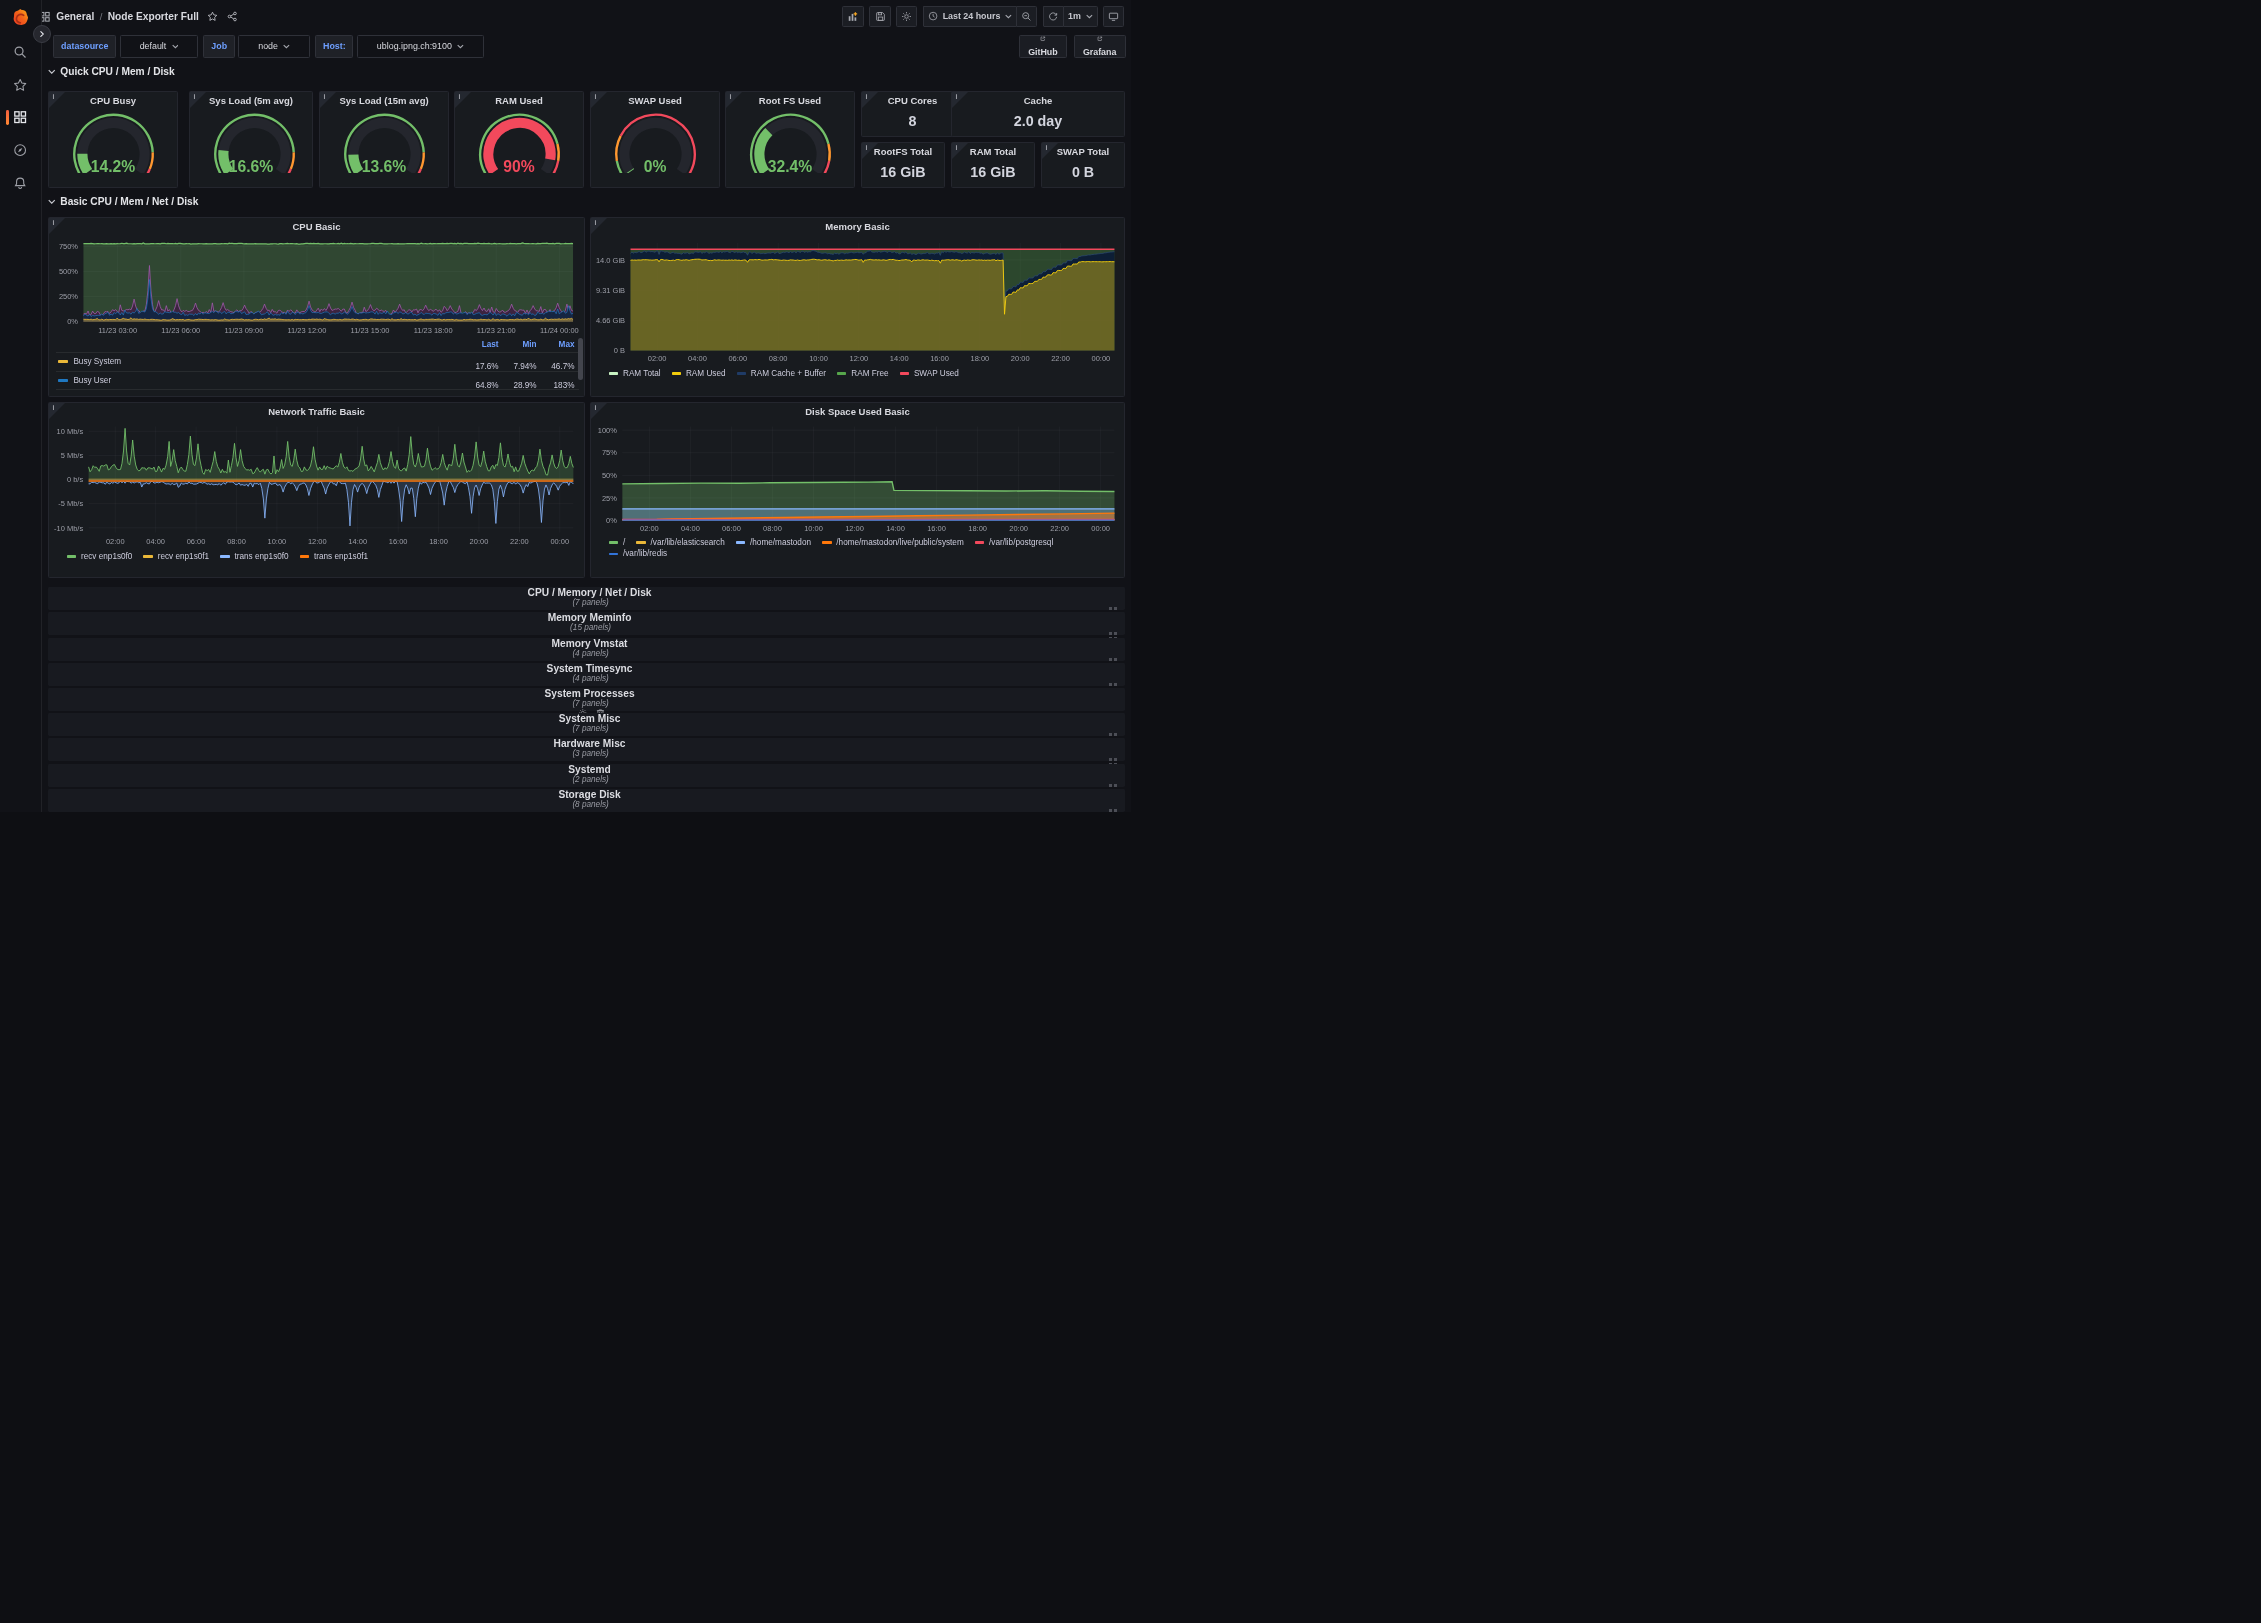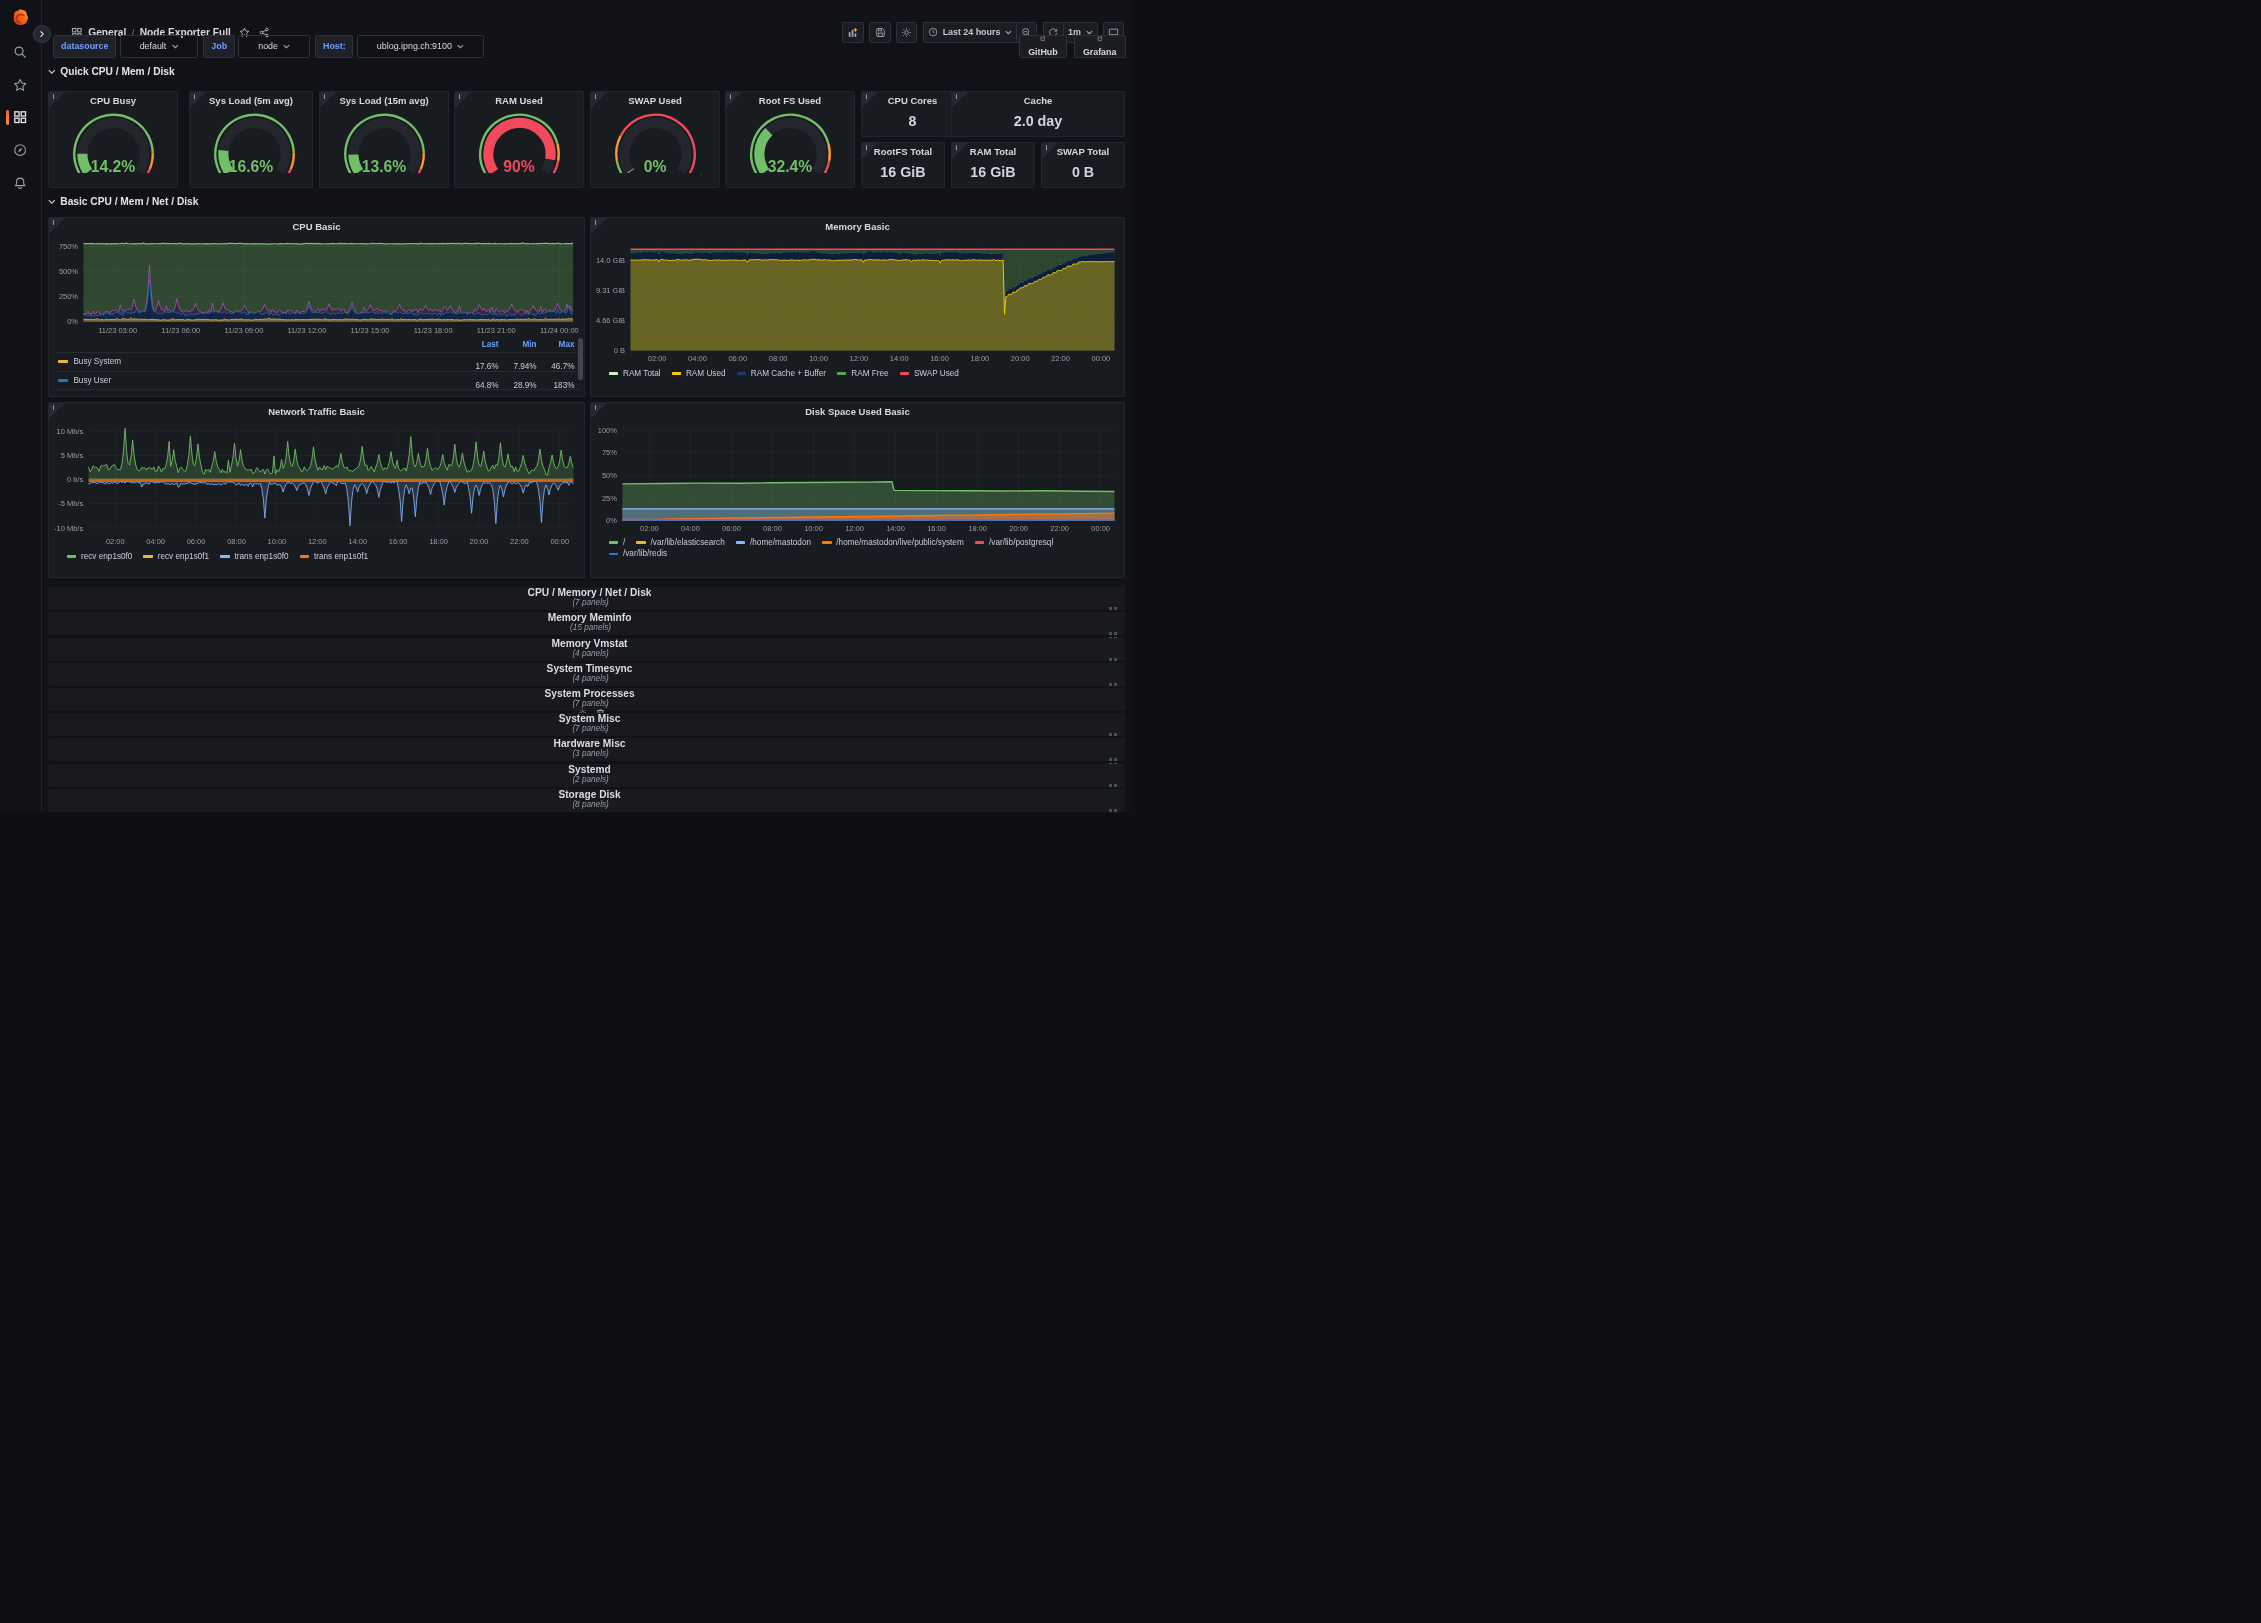--- a/index.html
+++ b/index.html
@@ -4,21 +4,21 @@
 <style>
   html,body{margin:0;padding:0;background:#0e0f13;font-family:"Liberation Sans",sans-serif;}
   #app{position:relative;width:1131px;height:812px;background:#111217;overflow:hidden;color:#d8d9df;}
   svg{display:block}
   
   #sidebar{position:absolute;left:0;top:0;width:41px;height:100%;background:#111217;border-right:0.7px solid rgba(255,255,255,0.07);z-index:5;}
   .side-ic{position:absolute;left:0;width:41px;display:flex;justify-content:center;cursor:pointer;}
   #expand-btn{position:absolute;left:33px;top:24.5px;width:16.3px;height:16.3px;border-radius:50%;background:#26272e;border:0.7px solid #3a3c44;z-index:6;display:flex;align-items:center;justify-content:center;cursor:pointer;}
   .active-bar{position:absolute;left:6.1px;top:110px;width:2.7px;height:15px;border-radius:1.4px;background:linear-gradient(#f55f3e,#f83);}
   
-  #topbar{position:absolute;left:59px;top:0;right:0;height:33px;display:flex;align-items:center;margin-top:16px;}
+  #topbar{position:absolute;left:27px;top:0;right:0;height:33px;display:flex;align-items:center;}
   #breadcrumb{display:flex;align-items:center;margin-left:12.3px;gap:5.4px;}
   .crumb{font-size:10.2px;font-weight:600;color:#d8d9df;cursor:pointer;}
   .crumb-sep{color:#787b84;font-size:9.5px;}
   .tb-right{margin-left:auto;display:flex;align-items:center;gap:5.4px;margin-right:6.8px;}
   .icon-btn{height:20.4px;min-width:20.4px;display:flex;align-items:center;justify-content:center;background:#1b1d23;border:0.7px solid #2e3038;border-radius:1.4px;cursor:pointer;padding:0 4.1px;box-sizing:border-box;}
   .tp{display:flex;align-items:center;gap:4.8px;color:#c7c8cf;font-size:8.9px;font-weight:600;white-space:nowrap;}
   .btn-group{display:flex;}
   .btn-group .icon-btn{border-radius:0;border-right-width:0;}
   .btn-group .icon-btn:first-child{border-radius:1.4px 0 0 1.4px;}
   .btn-group .icon-btn:last-child{border-radius:0 1.4px 1.4px 0;border-right-width:0.7px;}

